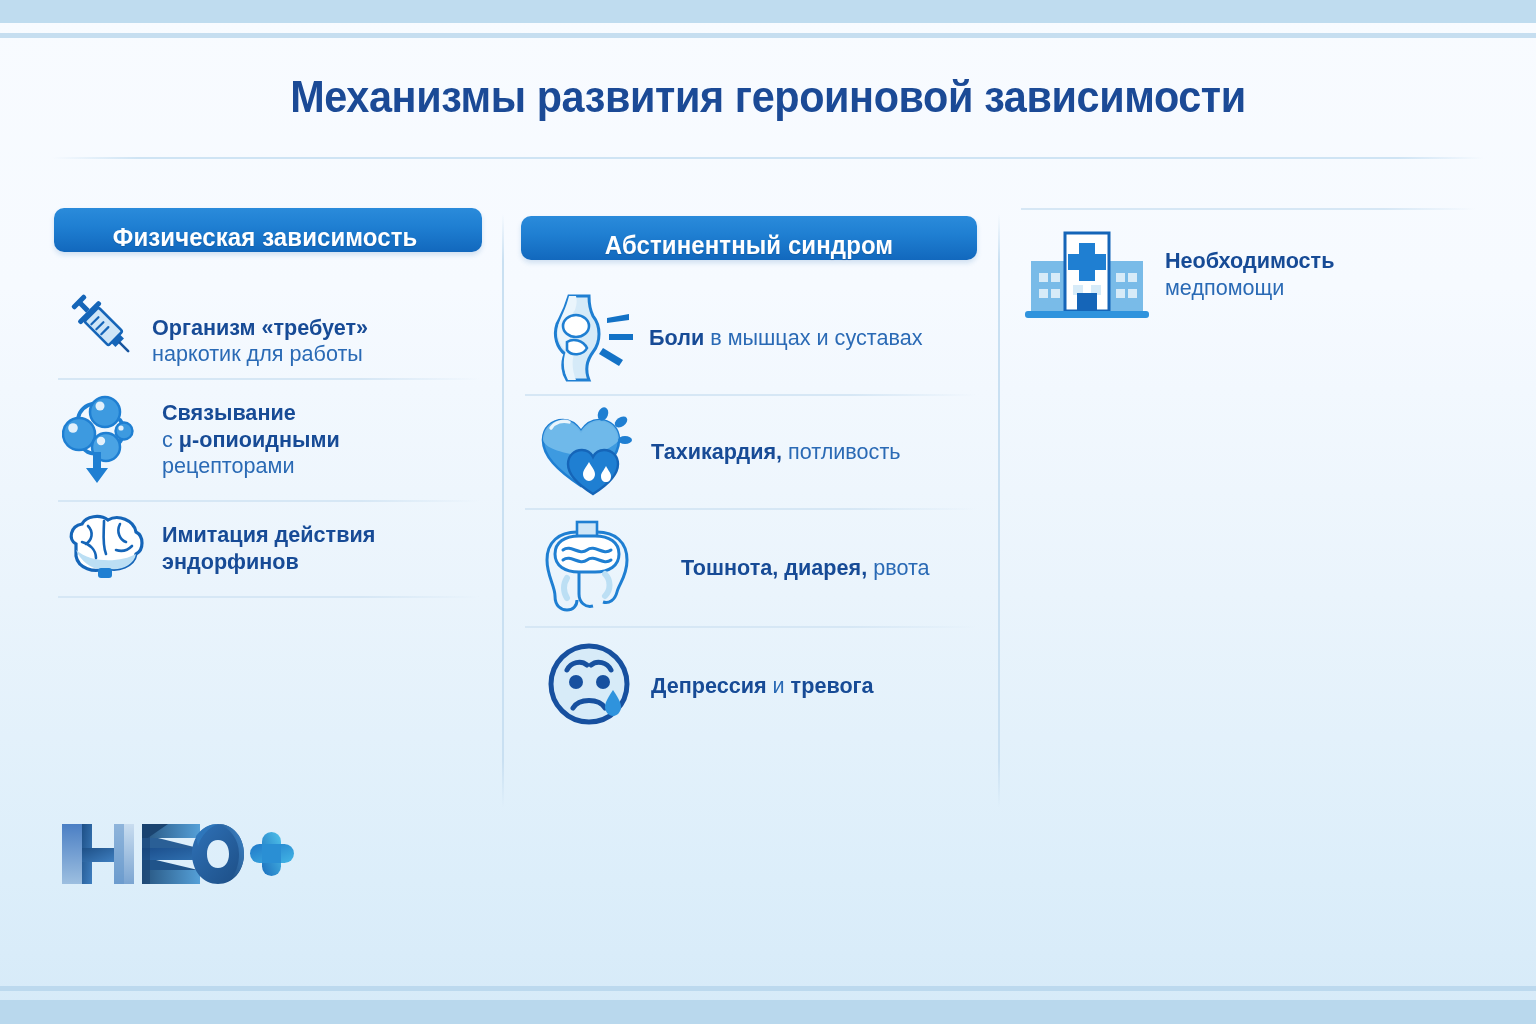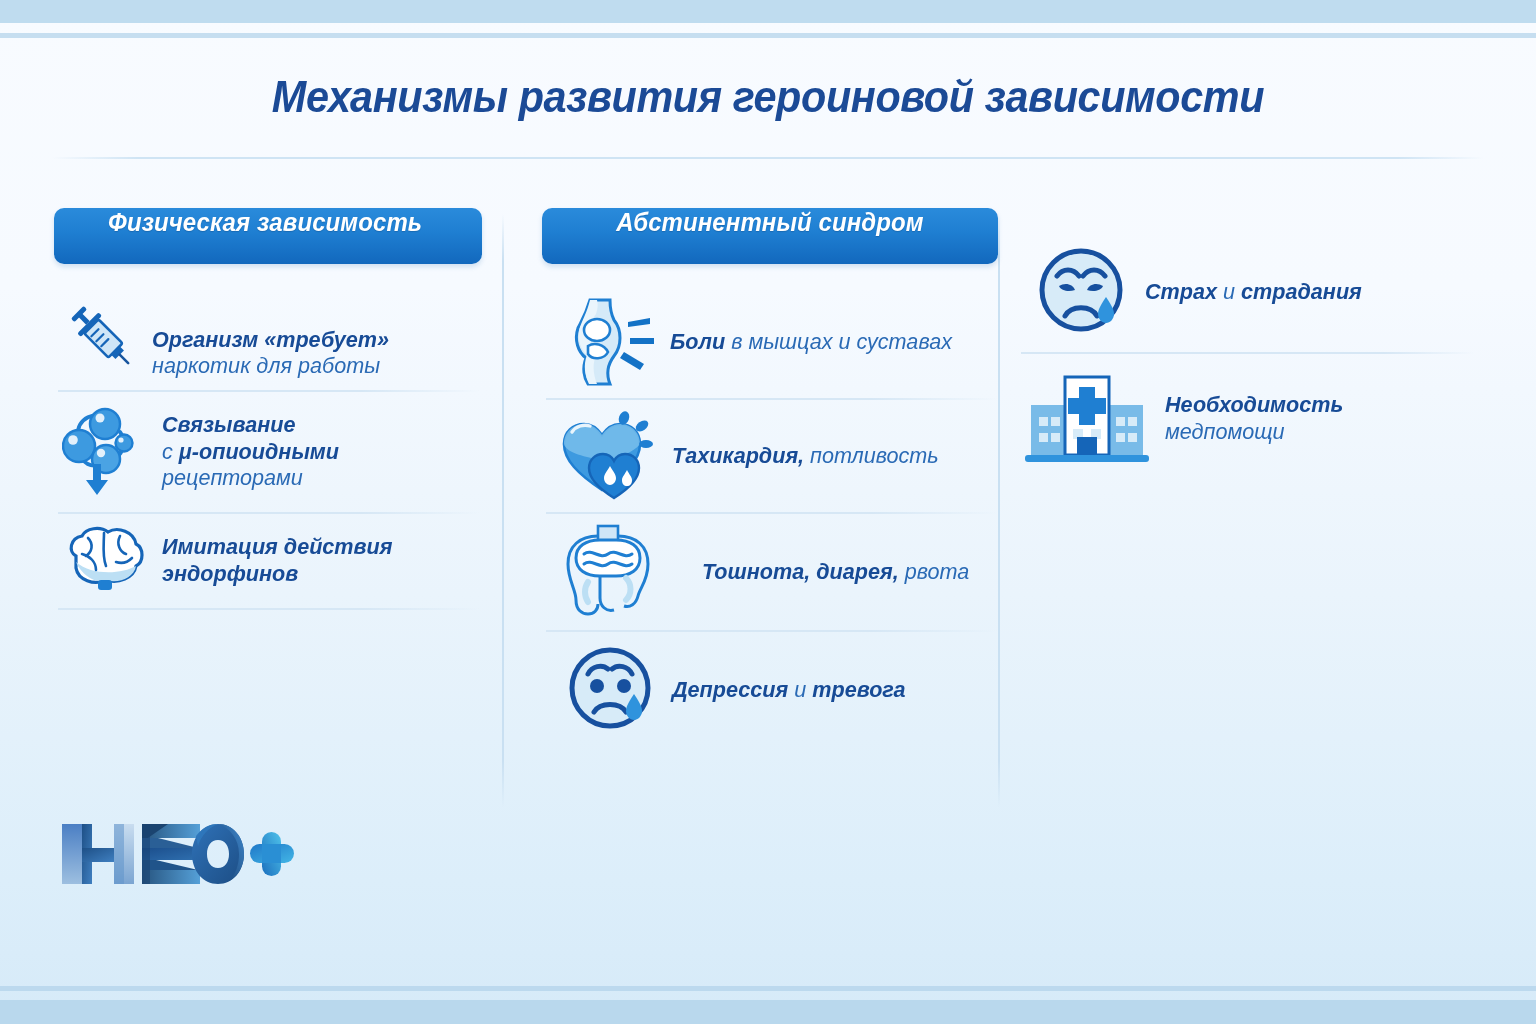--- a/index.html
+++ b/index.html
@@ -6,21 +6,20 @@
   body{
     width:1536px;height:1024px;
     font-family:"Liberation Sans","DejaVu Sans",sans-serif;
     background:#eef6fc;
     overflow:hidden;
   }
   .poster{
     position:relative;width:1536px;height:1024px;
     background:linear-gradient(180deg,#f8fbff 0%,#f6faff 28%,#eaf4fc 58%,#dceefa 86%,#d6eaf8 100%);
     overflow:hidden;
-    font-style:italic;
   }
   
   .band-top{position:absolute;left:0;top:0;width:100%;height:23px;background:#bfdcef;}
   .band-top-line{position:absolute;left:0;top:33px;width:100%;height:5px;background:#c6def0;}
   .band-bottom-line{position:absolute;left:0;top:986px;width:100%;height:5px;background:#bcd9ee;}
   .band-bottom{position:absolute;left:0;top:1000px;width:100%;height:24px;background:#b9d8ed;}
 
   
   .title{
     position:absolute;left:0;top:72px;width:100%;
@@ -35,36 +34,36 @@
   }
   .title-rule{
     position:absolute;left:52px;top:157px;width:1432px;height:2px;
     background:linear-gradient(90deg,rgba(200,224,242,0) 0%,#cfe4f4 6%,#cfe4f4 94%,rgba(200,224,242,0) 100%);
   }
 
   
   .cols{position:absolute;left:0;top:208px;width:100%;height:600px;}
   .col{position:absolute;top:0;}
   .col-1{left:54px;width:430px;}
-  .col-2{left:542px;width:460px;}
+  .col-2{left:521px;width:460px;margin-top:8px;}
   .col-3{left:1017px;width:462px;}
 
   .vdiv{position:absolute;top:6px;width:2px;height:594px;
         background:linear-gradient(180deg,rgba(197,222,240,0) 0%,#c9e0f2 8%,#c9e0f2 92%,rgba(197,222,240,0) 100%);}
   .vdiv-a{left:502px;}
   .vdiv-b{left:998px;}
 
   
   .pill{
     position:relative;
     border-radius:10px;
     background:linear-gradient(180deg,#2a8bdb 0%,#1f7fd2 42%,#1268bd 100%);
     box-shadow:0 3px 5px rgba(40,110,180,0.18);
-    height:56px;
-    display:flex;align-items:flex-start;
+    height:44px;
+    display:flex;align-items:flex-end;
   }
   .pill-1{width:428px;}
   .pill-2{width:456px;}
   .pill-3{width:460px;}
   .pill-label{
     width:100%;
     text-align:center;
     color:#ffffff;
     font-size:25px;font-weight:bold;
     letter-spacing:0.1px;
@@ -282,36 +281,20 @@
           </svg>
         </span>
         <span class="txt">
           <b>Депрессия</b><span> и </span><b>тревога</b>
         </span>
       </div>
     </div>
 
     <div class="col col-3">
 
-      <div class="row" style="margin-top:24px;padding-left:18px;height:100px;">
-        <span class="ico">
-          <svg width="96" height="96" viewBox="0 0 96 96">
-            <circle cx="46" cy="48" r="39" fill="#d7ebf8" stroke="#17509f" stroke-width="5"></circle>
-            <path d="M22 34 C28 26 38 26 44 34" stroke="#17509f" stroke-width="5" fill="none" stroke-linecap="round"></path>
-            <path d="M70 34 C64 26 54 26 48 34" stroke="#17509f" stroke-width="5" fill="none" stroke-linecap="round"></path>
-            <path d="M24 44 C30 40 38 42 40 48 C34 50 26 49 24 44 Z" fill="#17509f"></path>
-            <path d="M68 44 C62 40 54 42 52 48 C58 50 66 49 68 44 Z" fill="#17509f"></path>
-            <path d="M30 74 C36 63 56 63 62 74" stroke="#17509f" stroke-width="5" fill="none" stroke-linecap="round"></path>
-            <path d="M71 55 C75 61 79 67 79 72 C79 77 75 81 71 81 C67 81 63 77 63 72 C63 67 67 61 71 55 Z" fill="#2f93dd"></path>
-          </svg>
-        </span>
-        <span class="txt">
-          <b>Страх</b><span> и </span><b>страдания</b>
-        </span>
-      </div>
       <div class="hr"></div>
 
       <div class="row" style="padding-left:6px;height:110px;">
         <span class="ico">
           <svg width="128" height="100" viewBox="0 0 128 100">
             <rect x="8" y="38" width="34" height="50" fill="#79bbe8"></rect>
             <rect x="86" y="38" width="34" height="50" fill="#79bbe8"></rect>
             <rect x="42" y="10" width="44" height="78" fill="#ffffff" stroke="#1565b8" stroke-width="3"></rect>
             <rect x="56" y="20" width="16" height="38" fill="#1f7fd2"></rect>
             <rect x="45" y="31" width="38" height="16" fill="#1f7fd2"></rect>

